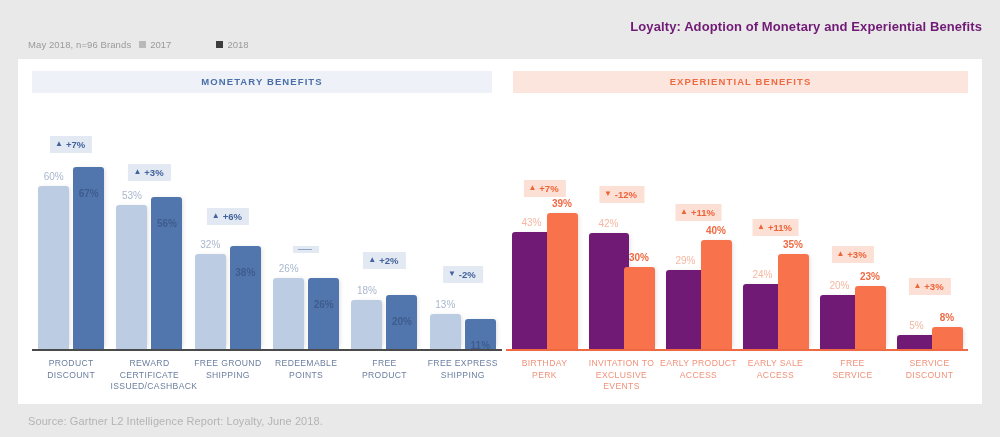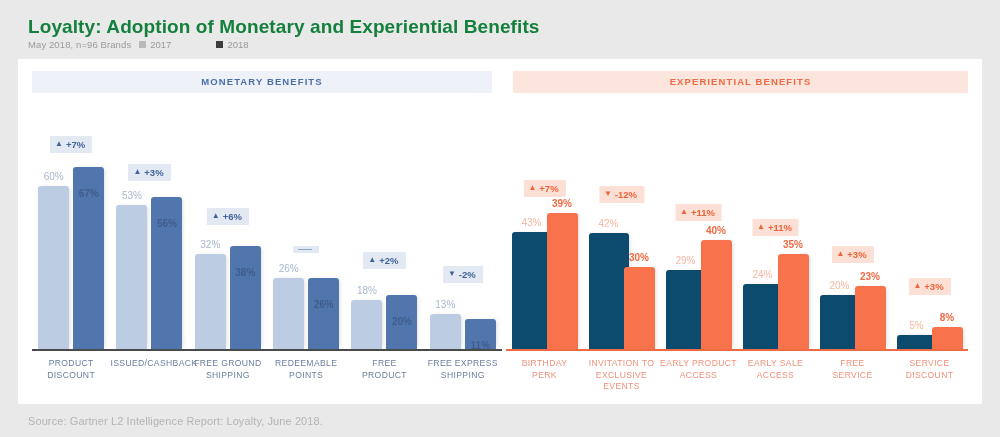--- a/index.html
+++ b/index.html
@@ -11,22 +11,22 @@
   }
   .page {
     position: relative;
     width: 1000px; height: 437px;
     background: #e9e9e9;
     padding: 18px 18px 10px 18px;
   }
   
   .header { padding-left: 10px; }
   .chart-title {
-    font-size: 19px; font-weight: bold; color: #15803d;
-    letter-spacing: .1px; line-height: 18px;
+    font-size: 13px; font-weight: bold; color: #701a75;
+    letter-spacing: .1px; line-height: 18px; text-align: right;
   }
   .sub-row { display: flex; align-items: center; margin-top: 3px; }
   .subtitle { font-size: 9.5px; color: #9a9a9a; letter-spacing: .1px; }
   .legend { display: flex; align-items: center; margin-left: 8px; gap: 32px; }
   .legend-item { display: flex; align-items: center; margin-right: 13px; }
   .legend-swatch { width: 7px; height: 7px; display: inline-block; margin-right: 4px; }
   .legend-swatch.s2017 { background: #b9b9b9; }
   .legend-swatch.s2018 { background: #3d3d3d; }
   .legend-label { font-size: 9.5px; color: #9a9a9a; }
 
@@ -68,21 +68,21 @@
     height: 100%;
   }
   .bar-wrap { position: relative; width: 31px; height: 100%; display: flex; align-items: flex-end; }
   .bar {
     position: relative; width: 31px;
     border-radius: 3px 3px 0 0;
     box-shadow: 2px 0 5px -2px rgba(90,90,90,.28);
   }
   .bar.m2017 { background: #bccde3; }
   .bar.m2018 { background: #5176ae; }
-  .bar.e2017 { background: #0c4a6e; padding-left: 40px; }
+  .bar.e2017 { background: #701a75; padding-left: 40px; }
   .bar.e2018 { background: #f8734b; }
 
   .bar-value {
     position: absolute; left: 50%; transform: translateX(-50%);
     top: -15px; font-size: 10px; white-space: nowrap; font-weight: bold;
   }
   .bar-value.v2017 { color: #a9b7cd; font-weight: normal; }
   .bar-value.v2018 { color: #3f5c8c; margin-top: 36px; }
   .bar-value.e2017v { color: #f5b7a2; font-weight: normal; }
   .bar-value.e2018v { color: #ef6a43; }
@@ -349,20 +349,21 @@
       <div style="width:462px;height:2px;background:#ef6a43;"></div>
     </div>
 
     <div class="xlabels">
       <div class="xhalf mon" id="mon-labels">
           <div class="xlabel mon">
             <div>PRODUCT</div>
             <div>DISCOUNT</div>
           </div>
           <div class="xlabel mon">
+            <div>REWARD CERTIFICATE</div>
             <div>ISSUED/CASHBACK</div>
           </div>
           <div class="xlabel mon">
             <div>FREE GROUND</div>
             <div>SHIPPING</div>
           </div>
           <div class="xlabel mon">
             <div>REDEEMABLE</div>
             <div>POINTS</div>
           </div>

